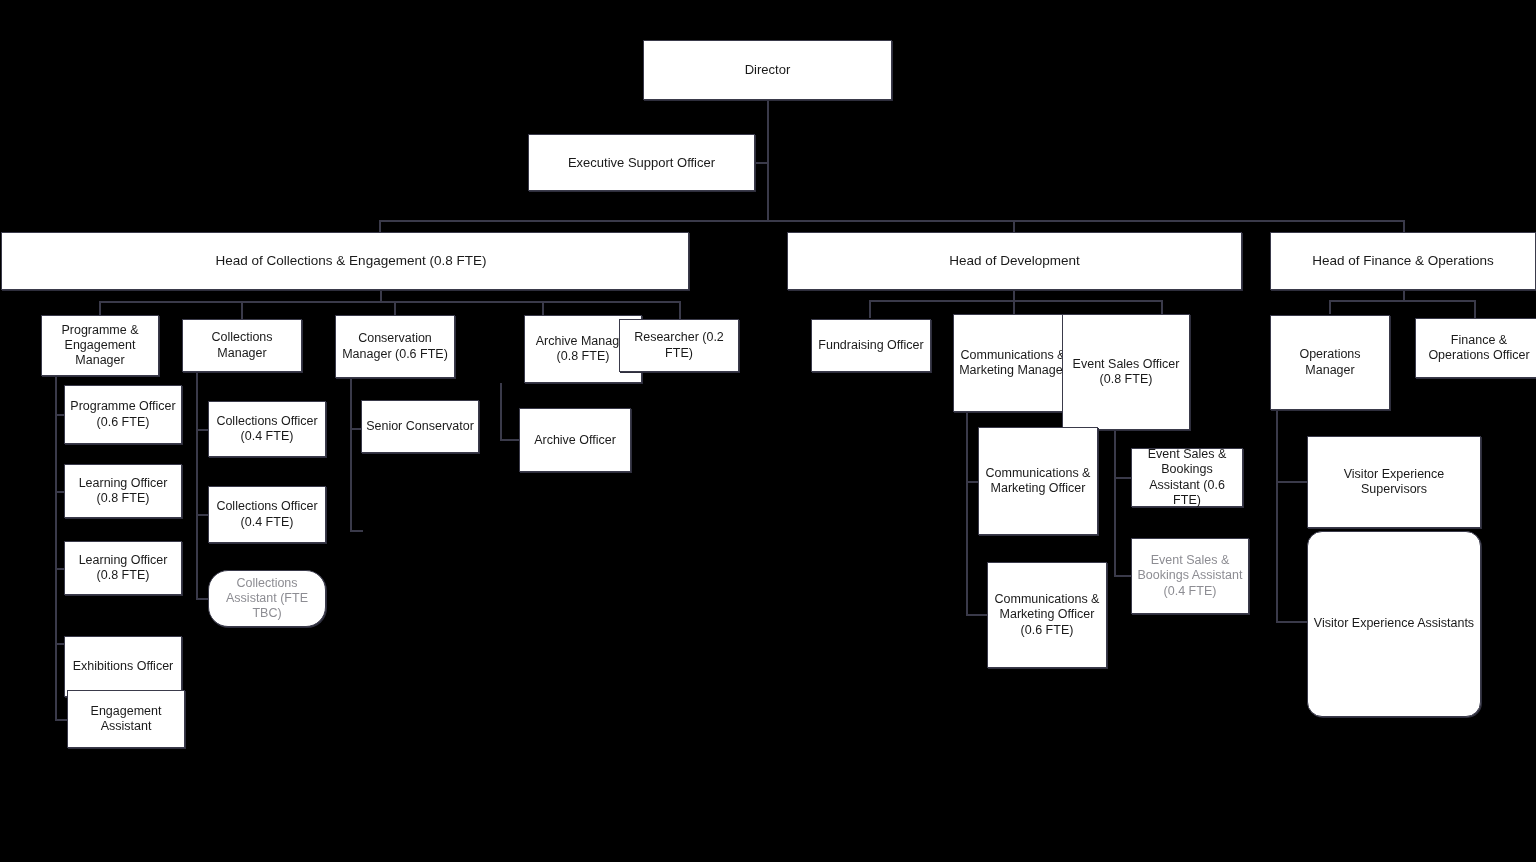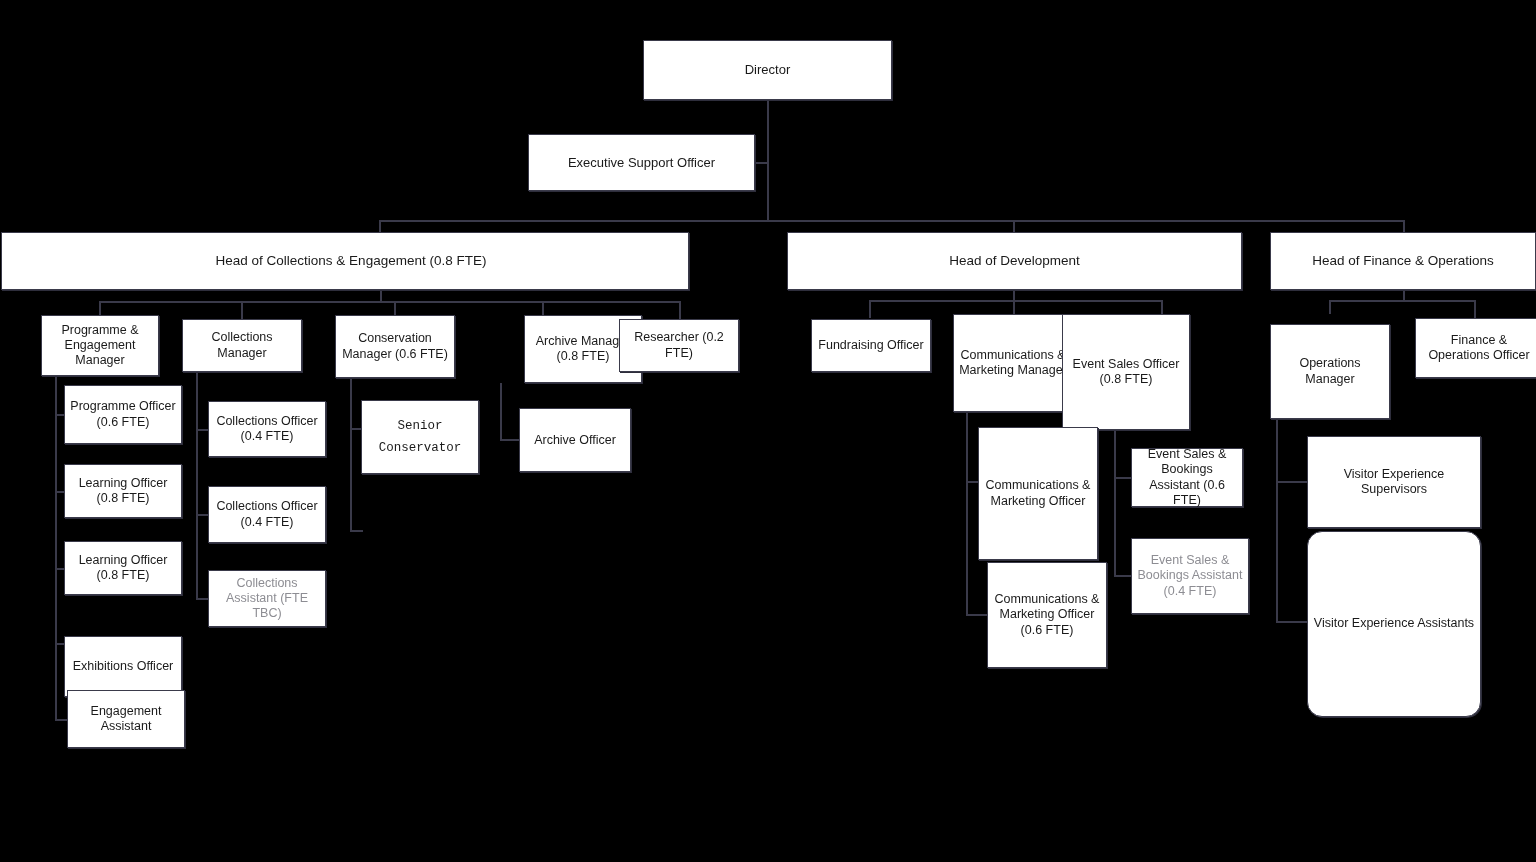--- a/index.html
+++ b/index.html
@@ -153,62 +153,62 @@
   </div>
 
   <div class="node" style="left:208px;top:401px;width:118px;height:56px;font-size:12.5px;">
     <span>Collections Officer (0.4 FTE)</span>
   </div>
 
   <div class="node" style="left:208px;top:486px;width:118px;height:57px;font-size:12.5px;">
     <span>Collections Officer (0.4 FTE)</span>
   </div>
 
-  <div class="node faded" style="left:208px;top:570px;width:118px;height:57px;font-size:12.5px;">
+  <div class="node faded" style="left:208px;top:570px;width:118px;height:57px;font-size:12.5px;border-radius:20px;">
     <span>Collections Assistant (FTE TBC)</span>
   </div>
 
-  <div class="node" style="left:361px;top:400px;width:118px;height:74px;font-size:12.5px;line-height:1.8;font-family:Liberation Mono, monospace;">
+  <div class="node" style="left:361px;top:400px;width:118px;height:53px;font-size:12.5px;line-height:1.8;">
     <span>Senior Conservator</span>
   </div>
 
 
   <div class="node" style="left:519px;top:408px;width:112px;height:64px;font-size:12.5px;line-height:1.8;">
     <span>Archive Officer</span>
   </div>
 
   <div class="node" style="left:811px;top:319px;width:120px;height:53px;font-size:12.5px;">
     <span>Fundraising Officer</span>
   </div>
 
   <div class="node" style="left:953px;top:314px;width:120px;height:98px;font-size:12.5px;">
     <span>Communications &amp; Marketing Manager</span>
   </div>
 
   <div class="node" style="left:1062px;top:314px;width:128px;height:116px;font-size:12.5px;">
     <span>Event Sales Officer (0.8 FTE)</span>
   </div>
 
-  <div class="node" style="left:978px;top:427px;width:120px;height:133px;font-size:12.5px;">
+  <div class="node" style="left:978px;top:427px;width:120px;height:108px;font-size:12.5px;">
     <span>Communications &amp; Marketing Officer</span>
   </div>
 
   <div class="node" style="left:987px;top:562px;width:120px;height:106px;font-size:12.5px;">
     <span>Communications &amp; Marketing Officer (0.6 FTE)</span>
   </div>
 
   <div class="node" style="left:1131px;top:448px;width:112px;height:59px;font-size:12.5px;">
     <span>Event Sales &amp; Bookings Assistant (0.6 FTE)</span>
   </div>
 
   <div class="node faded" style="left:1131px;top:538px;width:118px;height:76px;font-size:12.5px;">
     <span>Event Sales &amp; Bookings Assistant (0.4 FTE)</span>
   </div>
 
-  <div class="node" style="left:1270px;top:324px;width:120px;height:95px;font-size:12.5px;">
+  <div class="node" style="left:1270px;top:315px;width:120px;height:95px;font-size:12.5px;">
     <span>Operations Manager</span>
   </div>
 
   <div class="node" style="left:1415px;top:318px;width:128px;height:60px;font-size:12.5px;">
     <span>Finance &amp; Operations Officer</span>
   </div>
 
   <div class="node" style="left:1307px;top:436px;width:174px;height:92px;font-size:12.5px;">
     <span>Visitor Experience Supervisors</span>
   </div>

